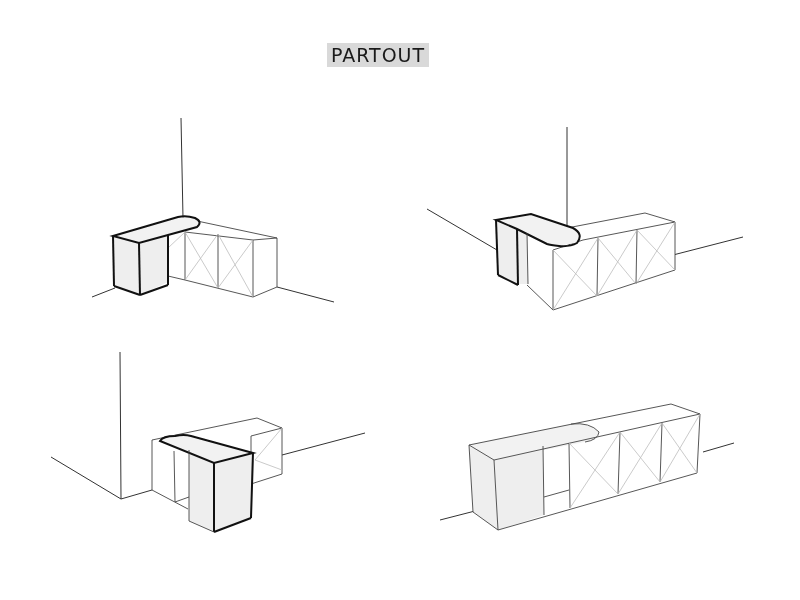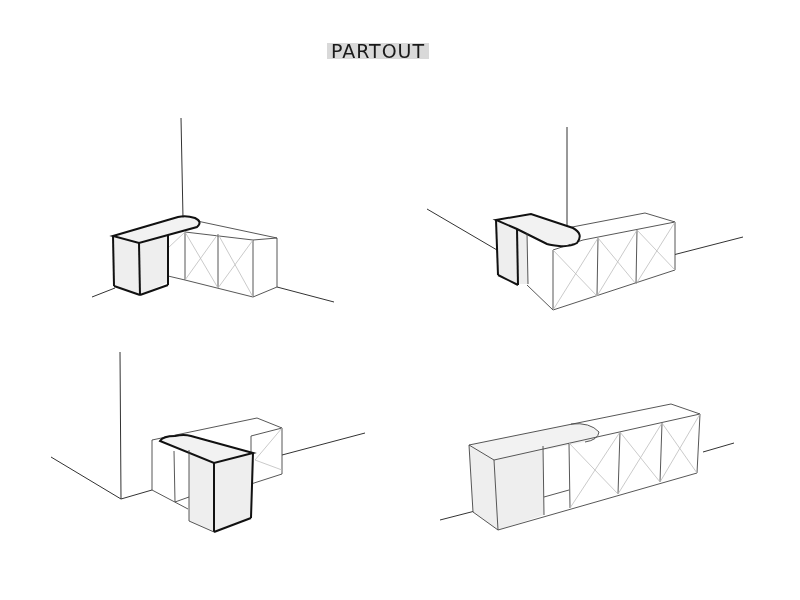--- a/index.html
+++ b/index.html
@@ -1,17 +1,17 @@
 <!DOCTYPE html>
 <html><head>
   <meta charset="utf-8">
   <style>
     html, body { margin:0; padding:0; background:#ffffff; }
     body { width:800px; height:600px; position:relative; overflow:hidden; font-family:"Liberation Sans", sans-serif; }
-    .title-wrap { position:absolute; left:327px; top:43px; height:16px; padding:0 4px; background:#d9d9d9; display:flex; align-items:center; }
+    .title-wrap { position:absolute; left:327px; top:43px; height:24px; padding:0 4px; background:#d9d9d9; display:flex; align-items:center; }
     .title { font-family:"DejaVu Sans", sans-serif; font-size:19px; letter-spacing:1px; color:#1a1a1a; font-weight:500; line-height:24px; }
     svg.canvas { position:absolute; left:0; top:0; }
     .wall { stroke:#333; stroke-width:1; fill:none; }
     .thin { stroke:#444; stroke-width:0.9; fill:none; }
     .x { stroke:#bdbdbd; stroke-width:0.8; fill:none; }
     .bold { stroke:#111; stroke-width:2; fill:none; }
     .shade { fill:#eeeeee; }
     .top { fill:#f2f2f2; }
     .white { fill:#ffffff; }
   </style>

